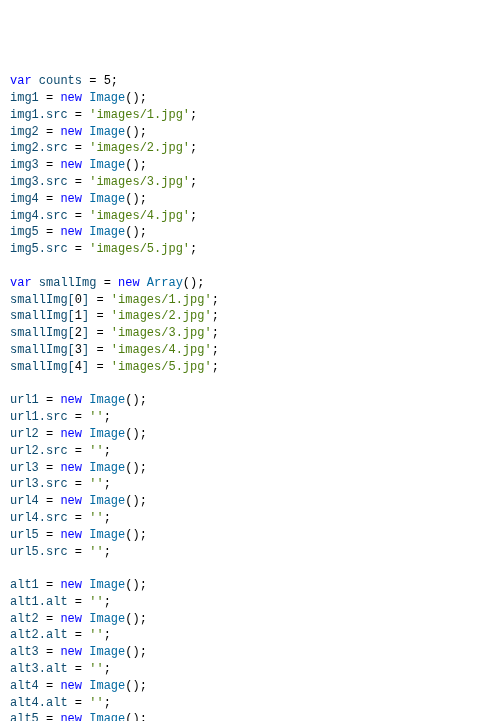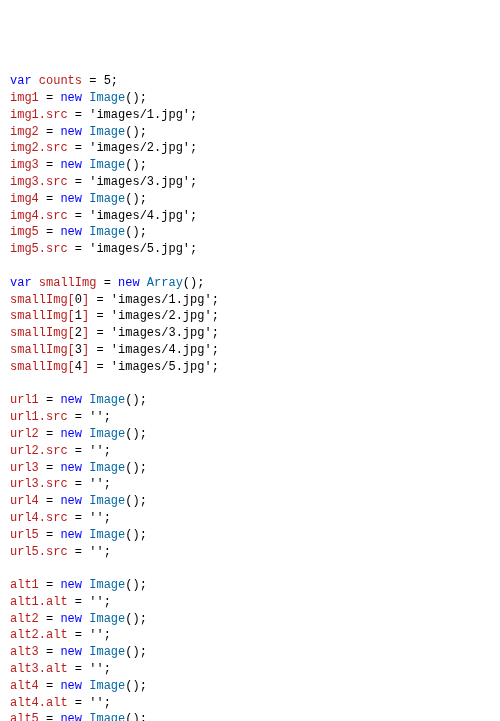--- a/index.html
+++ b/index.html
@@ -9,22 +9,22 @@
     font-size: 12px;
     line-height: 1.4;
     background: #fff;
     color: #000;
     white-space: pre;
   }
   .line { display: block; }
   .kw   { color: #0000ff; font-family: Liberation Mono, monospace; }     
   .type { color: #0369a1; }     
   .num  { color: #000000; }     
-  .str  { color: #000000; }     
-  .id   { color: #b91c1c; }
+  .str  { color: #4d7c0f; }     
+  .id   { color: #0c4a6e; }
   .op   { color: #000000; }
 </style>
 </head>
 <body>
 
 
 
 <div id="code-root"><span class="line"><span class="kw">var</span><span class="id"> counts </span><span class="op">= </span><span class="num">5</span><span class="op">;</span></span><span class="line"><span class="id">img1 </span><span class="op">= </span><span class="kw">new</span><span class="id"> </span><span class="type">Image</span><span class="op">();</span></span><span class="line"><span class="id">img1.src </span><span class="op">= </span><span class="str">'images/1.jpg'</span><span class="op">;</span></span><span class="line"><span class="id">img2 </span><span class="op">= </span><span class="kw">new</span><span class="id"> </span><span class="type">Image</span><span class="op">();</span></span><span class="line"><span class="id">img2.src </span><span class="op">= </span><span class="str">'images/2.jpg'</span><span class="op">;</span></span><span class="line"><span class="id">img3 </span><span class="op">= </span><span class="kw">new</span><span class="id"> </span><span class="type">Image</span><span class="op">();</span></span><span class="line"><span class="id">img3.src </span><span class="op">= </span><span class="str">'images/3.jpg'</span><span class="op">;</span></span><span class="line"><span class="id">img4 </span><span class="op">= </span><span class="kw">new</span><span class="id"> </span><span class="type">Image</span><span class="op">();</span></span><span class="line"><span class="id">img4.src </span><span class="op">= </span><span class="str">'images/4.jpg'</span><span class="op">;</span></span><span class="line"><span class="id">img5 </span><span class="op">= </span><span class="kw">new</span><span class="id"> </span><span class="type">Image</span><span class="op">();</span></span><span class="line"><span class="id">img5.src </span><span class="op">= </span><span class="str">'images/5.jpg'</span><span class="op">;</span></span><span class="line">&nbsp;</span><span class="line"><span class="kw">var</span><span class="id"> smallImg </span><span class="op">= </span><span class="kw">new</span><span class="id"> </span><span class="type">Array</span><span class="op">();</span></span><span class="line"><span class="id">smallImg[</span><span class="num">0</span><span class="id">] </span><span class="op">= </span><span class="str">'images/1.jpg'</span><span class="op">;</span></span><span class="line"><span class="id">smallImg[</span><span class="num">1</span><span class="id">] </span><span class="op">= </span><span class="str">'images/2.jpg'</span><span class="op">;</span></span><span class="line"><span class="id">smallImg[</span><span class="num">2</span><span class="id">] </span><span class="op">= </span><span class="str">'images/3.jpg'</span><span class="op">;</span></span><span class="line"><span class="id">smallImg[</span><span class="num">3</span><span class="id">] </span><span class="op">= </span><span class="str">'images/4.jpg'</span><span class="op">;</span></span><span class="line"><span class="id">smallImg[</span><span class="num">4</span><span class="id">] </span><span class="op">= </span><span class="str">'images/5.jpg'</span><span class="op">;</span></span><span class="line">&nbsp;</span><span class="line"><span class="id">url1 </span><span class="op">= </span><span class="kw">new</span><span class="id"> </span><span class="type">Image</span><span class="op">();</span></span><span class="line"><span class="id">url1.src </span><span class="op">= </span><span class="str">''</span><span class="op">;</span></span><span class="line"><span class="id">url2 </span><span class="op">= </span><span class="kw">new</span><span class="id"> </span><span class="type">Image</span><span class="op">();</span></span><span class="line"><span class="id">url2.src </span><span class="op">= </span><span class="str">''</span><span class="op">;</span></span><span class="line"><span class="id">url3 </span><span class="op">= </span><span class="kw">new</span><span class="id"> </span><span class="type">Image</span><span class="op">();</span></span><span class="line"><span class="id">url3.src </span><span class="op">= </span><span class="str">''</span><span class="op">;</span></span><span class="line"><span class="id">url4 </span><span class="op">= </span><span class="kw">new</span><span class="id"> </span><span class="type">Image</span><span class="op">();</span></span><span class="line"><span class="id">url4.src </span><span class="op">= </span><span class="str">''</span><span class="op">;</span></span><span class="line"><span class="id">url5 </span><span class="op">= </span><span class="kw">new</span><span class="id"> </span><span class="type">Image</span><span class="op">();</span></span><span class="line"><span class="id">url5.src </span><span class="op">= </span><span class="str">''</span><span class="op">;</span></span><span class="line">&nbsp;</span><span class="line"><span class="id">alt1 </span><span class="op">= </span><span class="kw">new</span><span class="id"> </span><span class="type">Image</span><span class="op">();</span></span><span class="line"><span class="id">alt1.alt </span><span class="op">= </span><span class="str">''</span><span class="op">;</span></span><span class="line"><span class="id">alt2 </span><span class="op">= </span><span class="kw">new</span><span class="id"> </span><span class="type">Image</span><span class="op">();</span></span><span class="line"><span class="id">alt2.alt </span><span class="op">= </span><span class="str">''</span><span class="op">;</span></span><span class="line"><span class="id">alt3 </span><span class="op">= </span><span class="kw">new</span><span class="id"> </span><span class="type">Image</span><span class="op">();</span></span><span class="line"><span class="id">alt3.alt </span><span class="op">= </span><span class="str">''</span><span class="op">;</span></span><span class="line"><span class="id">alt4 </span><span class="op">= </span><span class="kw">new</span><span class="id"> </span><span class="type">Image</span><span class="op">();</span></span><span class="line"><span class="id">alt4.alt </span><span class="op">= </span><span class="str">''</span><span class="op">;</span></span><span class="line"><span class="id">alt5 </span><span class="op">= </span><span class="kw">new</span><span class="id"> </span><span class="type">Image</span><span class="op">();</span></span></div>
 
 

